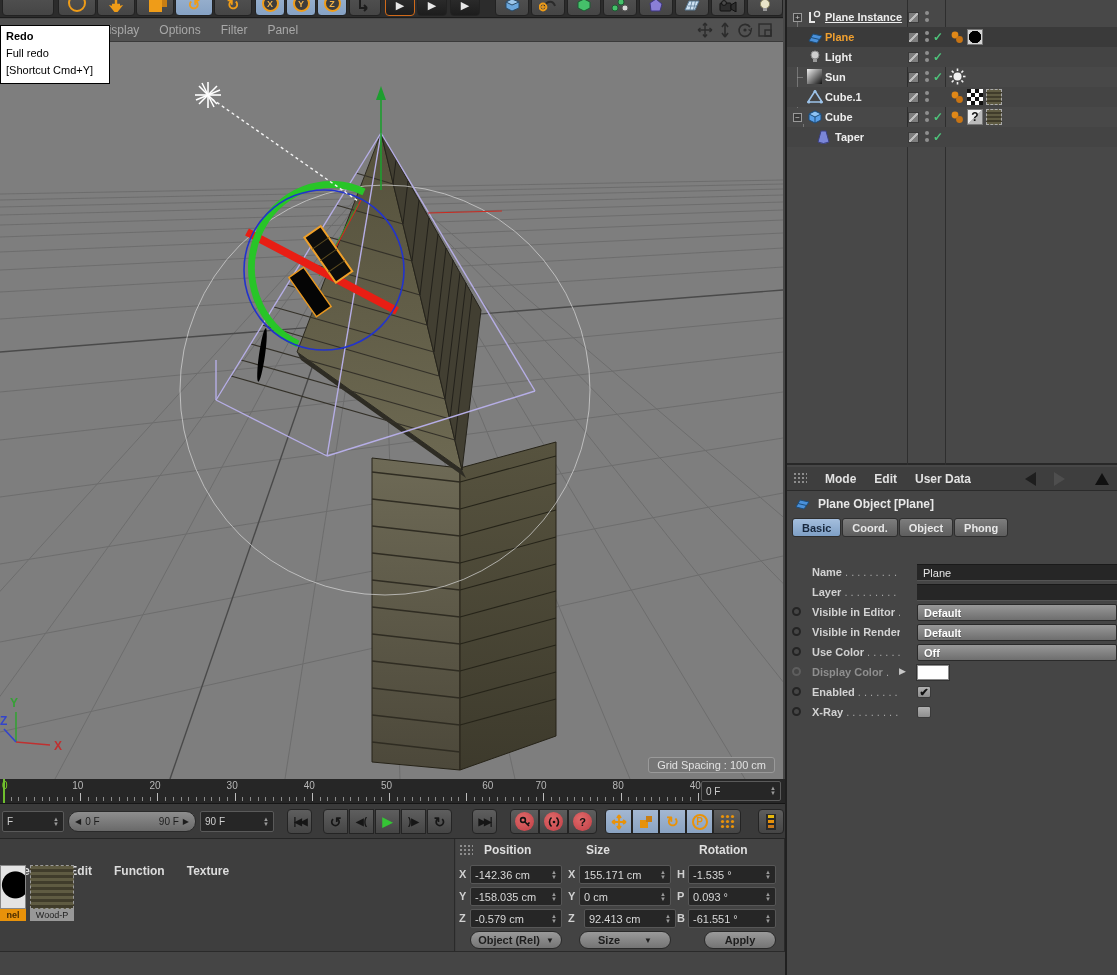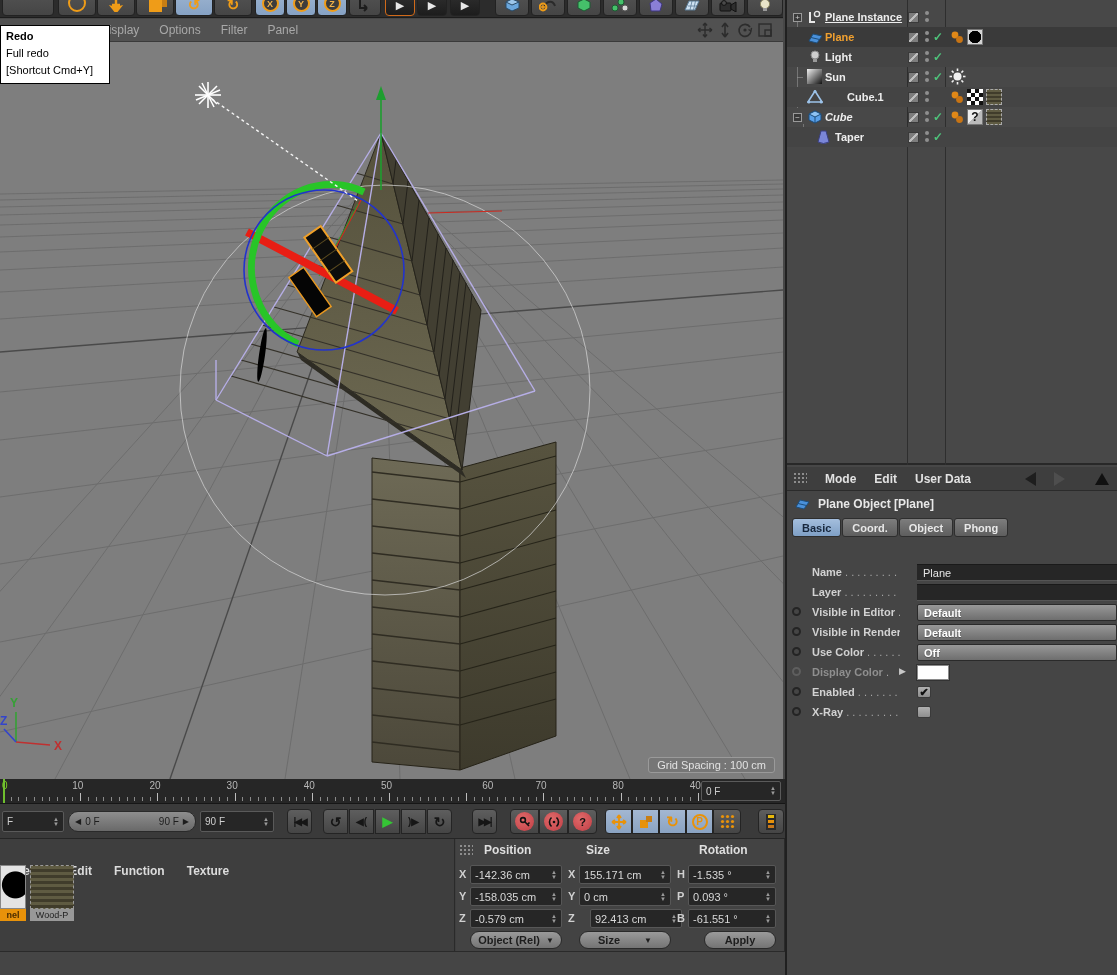--- a/index.html
+++ b/index.html
@@ -687,21 +687,21 @@
       <div class="co-input" style="left:123px;top:26px;">
           <span>155.171 cm</span>
           <span class="spin-arrows">▲<br>▼</span>
         </div>
       <span class="axis-lab" style="left:112px;top:51px;">Y</span>
       <div class="co-input" style="left:123px;top:48px;">
           <span>0 cm</span>
           <span class="spin-arrows">▲<br>▼</span>
         </div>
       <span class="axis-lab" style="left:112px;top:73px;">Z</span>
-      <div class="co-input" style="left:134px;top:70px;">
+      <div class="co-input" style="left:128px;top:70px;">
           <span>92.413 cm</span>
           <span class="spin-arrows">▲<br>▼</span>
         </div>
 
       <span class="axis-lab" style="left:221px;top:29px;">H</span>
       <div class="co-input" style="left:232px;top:26px;width:88px;">
           <span>-1.535 °</span>
           <span class="spin-arrows">▲<br>▼</span>
         </div>
       <span class="axis-lab" style="left:221px;top:51px;">P</span>
@@ -808,21 +808,21 @@
               <line x1="0.5" y1="8.5" x2="3" y2="8.5"></line>
               <line x1="14" y1="8.5" x2="16.5" y2="8.5"></line>
               <line x1="2.8" y1="2.8" x2="4.6" y2="4.6"></line>
               <line x1="12.4" y1="12.4" x2="14.2" y2="14.2"></line>
               <line x1="2.8" y1="14.2" x2="4.6" y2="12.4"></line>
               <line x1="12.4" y1="4.6" x2="14.2" y2="2.8"></line>
             </g>
           </svg>
       </div>
 
-      <div class="om-row alt" style="top:87px;padding-left:22px;">
+      <div class="om-row alt" style="top:87px;">
         <svg width="16" height="14" style="position:absolute;left:20px;top:3px;">
             <polygon points="8,1 15,12 1,12" fill="none" stroke="#9cc2e8" stroke-width="1.6"></polygon>
             <circle cx="8" cy="1.5" r="1.5" fill="#9cc2e8"></circle>
             <circle cx="1.8" cy="12" r="1.5" fill="#9cc2e8"></circle>
             <circle cx="14.2" cy="12" r="1.5" fill="#9cc2e8"></circle>
           </svg>
         <span class="om-name" style="margin-left:38px;">Cube.1</span>
         <div class="vis-square"></div>
         <div class="dots2" style="top:4px;">
             <i></i>
@@ -848,21 +848,21 @@
         <div style="position:absolute;left:199px;top:2px;width:16px;height:16px;background:repeating-linear-gradient(180deg,#5f5b42 0 2px,#403c2b 2px 4px);border:1px dashed #aaa;"></div>
       </div>
 
       <div class="om-row" style="top:107px;">
         <div class="expander" style="left:6px;">−</div>
         <svg width="16" height="15" style="position:absolute;left:20px;top:2px;">
             <polygon points="2,5 8,2 14,5 14,11 8,14 2,11" fill="#5aa0e8" stroke="#1d4d7a"></polygon>
             <polygon points="2,5 8,8 14,5 8,2" fill="#8ec2f2" stroke="#1d4d7a"></polygon>
             <line x1="8" y1="8" x2="8" y2="14" stroke="#1d4d7a"></line>
           </svg>
-        <span class="om-name" style="margin-left:38px;font-style:italic;">Cube</span>
+        <span class="om-name" style="margin-left:38px;">Cube</span>
         <div class="vis-square"></div>
         <div class="dots2" style="top:4px;">
             <i></i>
             <i></i>
           </div>
         <span class="om-check">✓</span>
         <svg width="14" height="14" style="position:absolute;left:163px;top:3px;">
             <circle cx="5" cy="5" r="3.4" fill="#e08818"></circle>
             <circle cx="9.5" cy="9.5" r="3.4" fill="#c77414"></circle>
           </svg>

